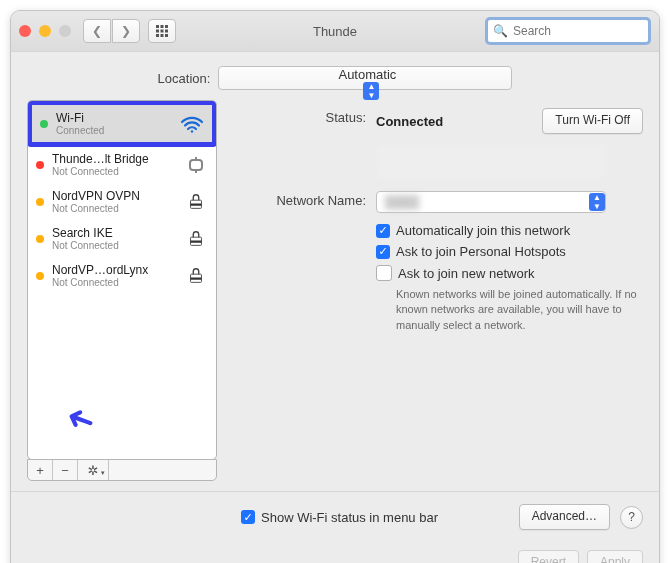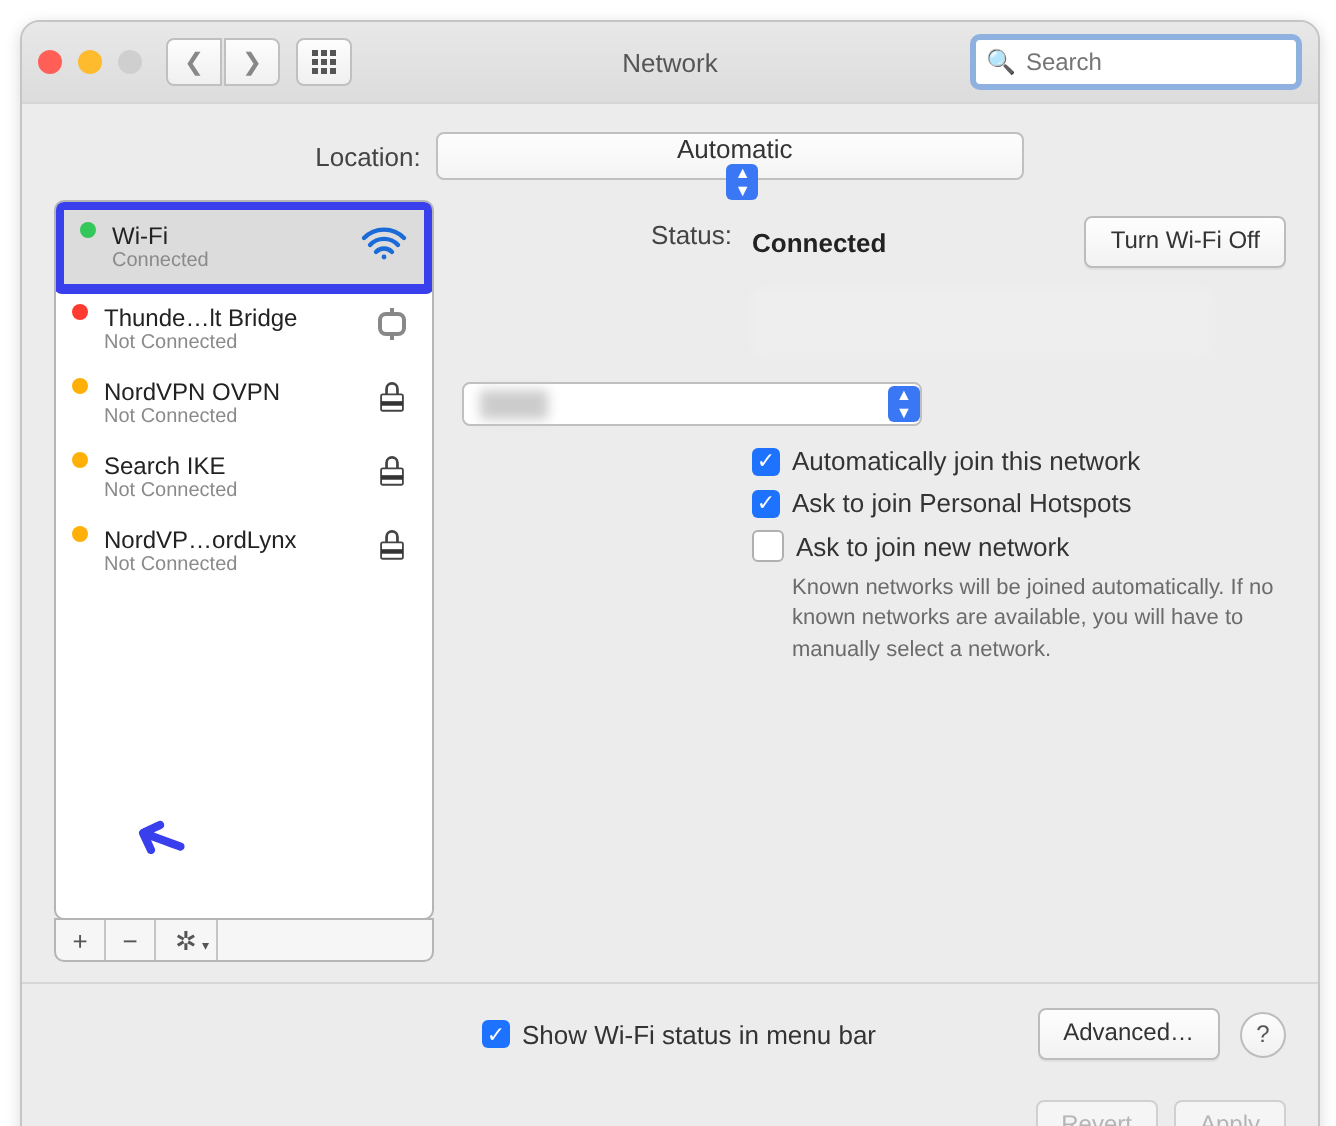--- a/index.html
+++ b/index.html
@@ -97,21 +97,21 @@
     width: 190px;
     background:#fff;
     border:1px solid #b5b5b5;
     border-radius:5px;
     height: 360px;
     overflow:hidden;
     box-sizing:border-box;
     position:relative;
   }
   .service {
-    display:flex; align-items:flex-start;
+    display:flex; align-items:center;
     padding: 6px 6px 6px 8px;
     border-bottom: none;
     position:relative;
   }
   .service .dot{width:8px;height:8px;border-radius:50%;margin-right:8px;}
   .service .dot.green{background:#34c759;}
   .service .dot.red{background:#ff3b30;}
   .service .dot.yellow{background:#ffb008;}
   .service .txt{flex:1;overflow:hidden;}
   .service .name{font-size:12px;color:#222;white-space:nowrap;overflow:hidden;text-overflow:ellipsis;}
@@ -222,21 +222,21 @@
               <rect x="1" y="5.5" width="3" height="3"></rect>
               <rect x="5.5" y="5.5" width="3" height="3"></rect>
               <rect x="10" y="5.5" width="3" height="3"></rect>
               <rect x="1" y="10" width="3" height="3"></rect>
               <rect x="5.5" y="10" width="3" height="3"></rect>
               <rect x="10" y="10" width="3" height="3"></rect>
             </g>
           </svg>
       </div>
     </div>
-    <div class="title">Network</div>
+    <div class="title">Thunde</div>
     <div class="search">
       <span class="sicon">🔍</span>
       <input type="text" placeholder="Search" style="">
     </div>
   </div>
 
   <div class="location-row">
     <span class="loc-label">Location:</span>
     <div class="select" style="width:280px;">
       <span>Automatic</span>
@@ -339,20 +339,21 @@
           <span class="bold">Connected</span>
           <span style="flex:1"></span>
           <span class="macbtn">Turn Wi-Fi Off</span>
         </div>
       </div>
       <div class="row">
         <div class="lbl"></div>
         <div class="val"><span class="blur big"></span></div>
       </div>
       <div class="row" style="margin-top:6px;">
+        <div class="lbl">Network Name:</div>
         <div class="val">
           <div class="nn-select">
             <span class="blur-sm">████</span>
             <div class="arrows">
                 <span>▲</span>
                 <span>▼</span>
               </div>
           </div>
         </div>
       </div>

